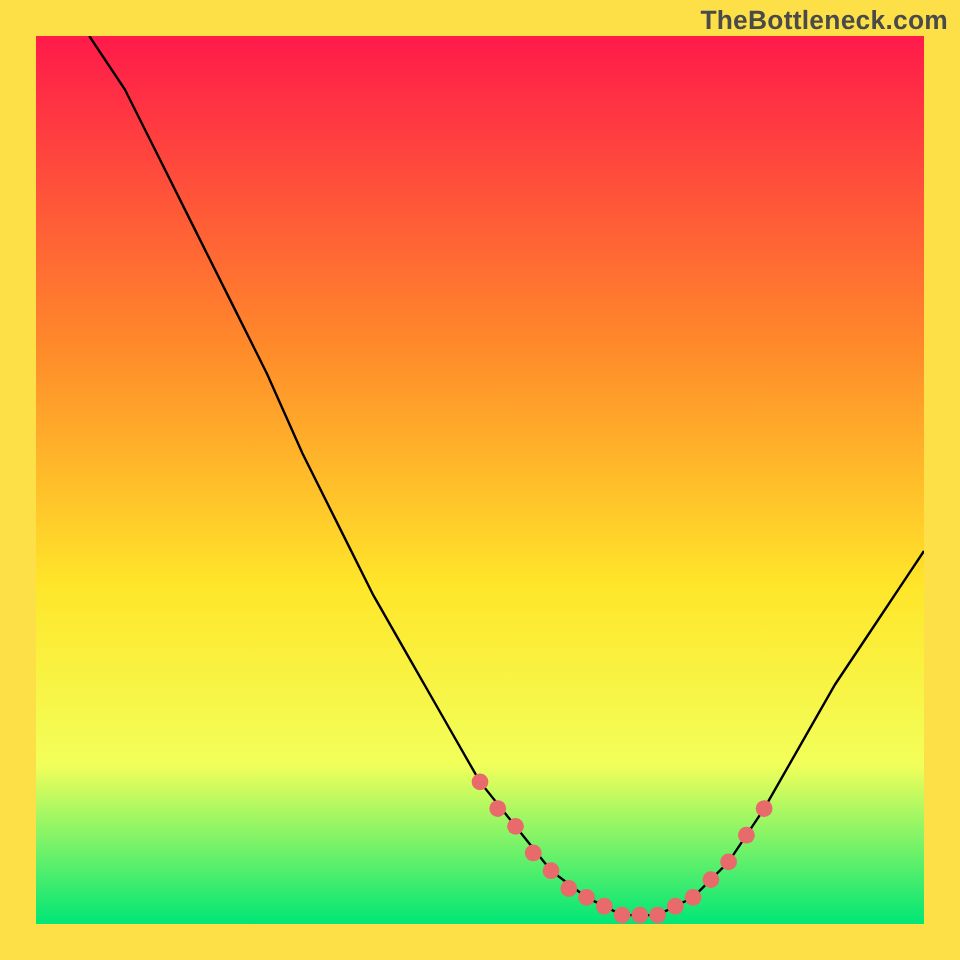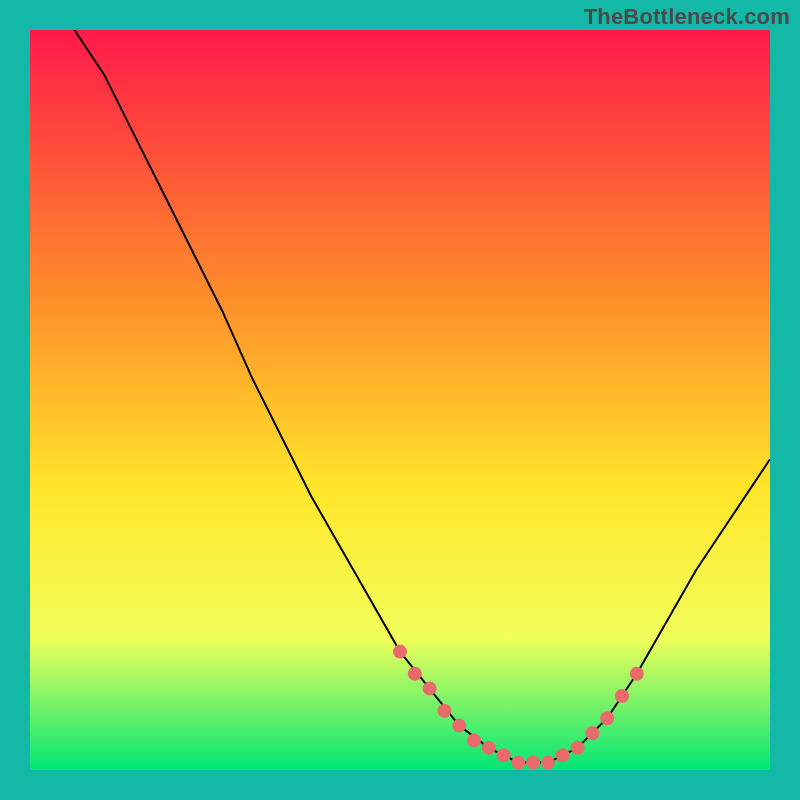--- a/index.html
+++ b/index.html
@@ -10,21 +10,21 @@
     background: #000;
     overflow: hidden;
     font-family: Arial, Helvetica, sans-serif;
   }
   .frame {
     position: absolute;
     left: 0;
     top: 0;
     width: 800px;
     height: 800px;
-    background: #14b8a6;
+    background: #fde047;
   }
   .watermark {
     position: absolute;
     top: 4px;
     right: 10px;
     color: #4a4a4a;
     font-size: 22px;
     font-weight: 600;
     letter-spacing: 0.2px;
     user-select: none;

